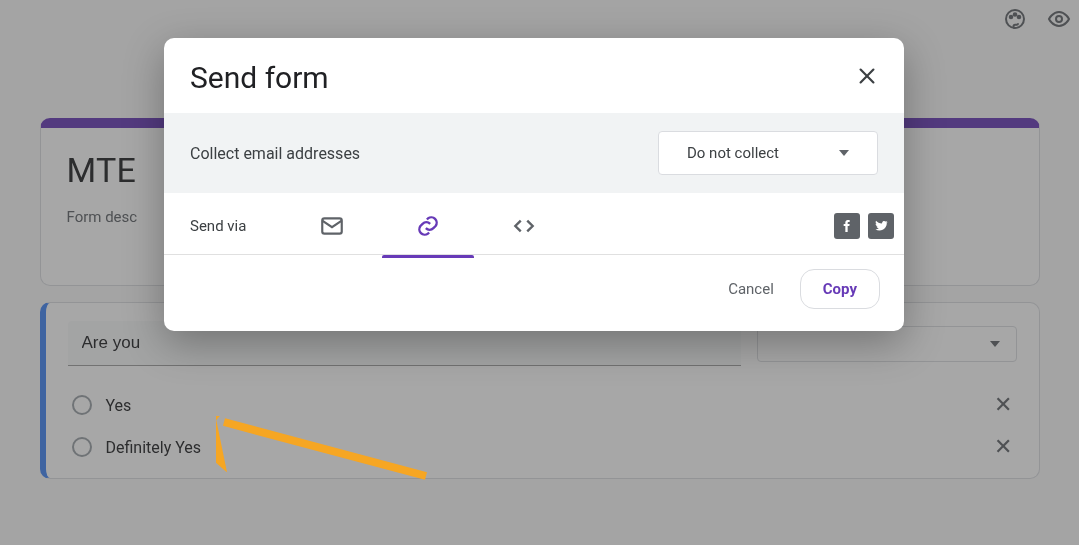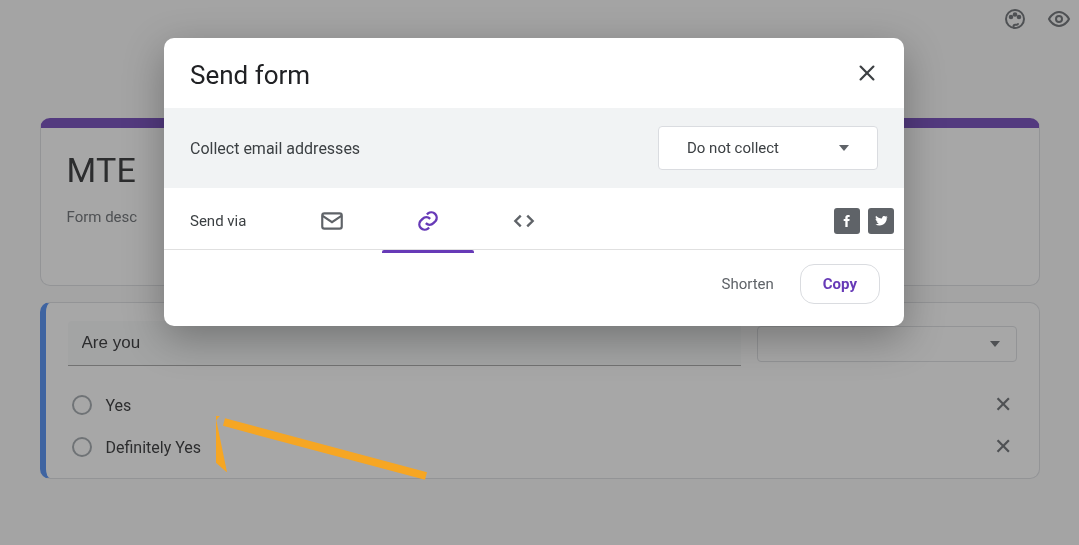--- a/index.html
+++ b/index.html
@@ -104,21 +104,21 @@
     background: #fff;
     border-radius: 10px;
     box-shadow: 0 12px 40px rgba(0,0,0,.3);
     overflow: hidden;
   }
   .dlg-header {
     display: flex; align-items: center; justify-content: space-between;
     padding: 22px 26px 18px 26px;
   }
   .dlg-title {
-    font-size: 26px; color:#202124; font-weight: 400;
+    font-size: 30px; color:#202124; font-weight: 400;
   }
   .dlg-close { color:#3c4043; cursor:pointer; }
   .dlg-close svg { width:22px; height:22px; }
 
   .collect-row {
     background: #f1f3f4;
     padding: 18px 26px;
     display: flex; align-items: center; justify-content: space-between;
   }
   .collect-label { font-size: 16px; color:#3c4043; }
@@ -316,21 +316,21 @@
       <div class="sicon">
         <svg viewBox="0 0 24 24">
             <path d="M22 5.9c-.7.3-1.5.5-2.3.6.8-.5 1.5-1.3 1.8-2.2-.8.5-1.7.8-2.6 1-1.5-1.6-4.1-1.1-5 .9-.3.6-.4 1.3-.3 2C9.6 8 6.5 6.4 4.5 4c-1 1.8-.5 4.1 1.2 5.2-.6 0-1.2-.2-1.8-.5 0 1.9 1.3 3.5 3.2 3.9-.6.2-1.2.2-1.8.1.5 1.6 2 2.7 3.7 2.7-1.5 1.2-3.4 1.8-5.3 1.6 1.8 1.2 3.9 1.8 6 1.8 7.3 0 11.3-6.1 11-11.5.8-.5 1.5-1.2 2-2z"></path>
           </svg>
       </div>
     </div>
   </div>
 
 
   <div class="dlg-actions">
-    <button class="btn-flat">Shorten</button>
+    <button class="btn-flat">Cancel</button>
     <button class="btn-copy">Copy</button>
   </div>
 </div>
 
 <svg class="arrow" viewBox="0 0 220 70">
   <defs>
     <marker id="ah" markerWidth="12" markerHeight="12" refX="2" refY="6" orient="auto">
       <path d="M0 0 L12 6 L0 12 L3 6 Z" fill="#f6a623"></path>
     </marker>
   </defs>

